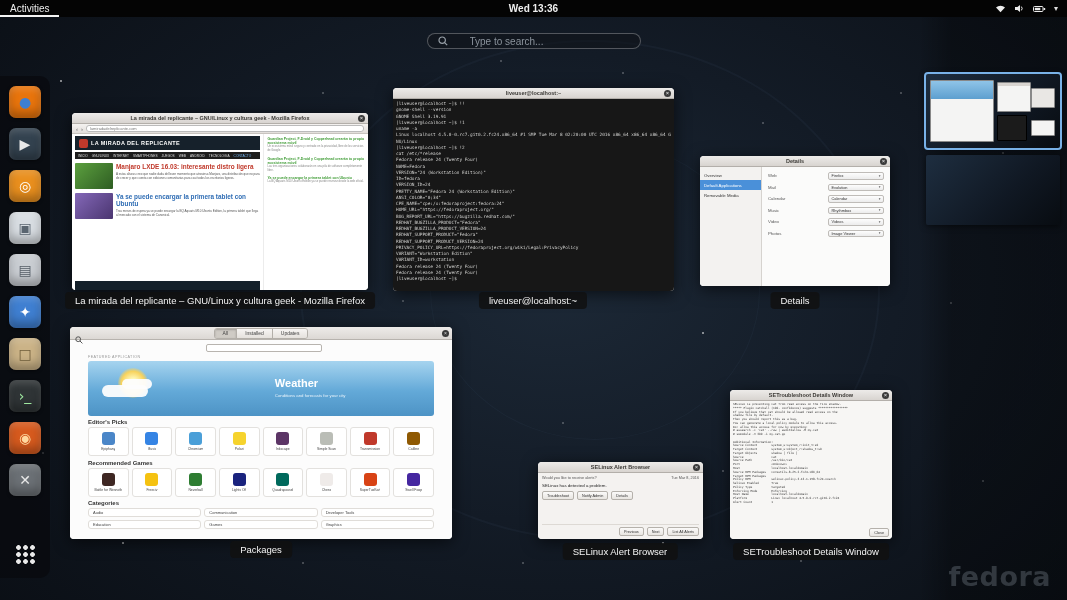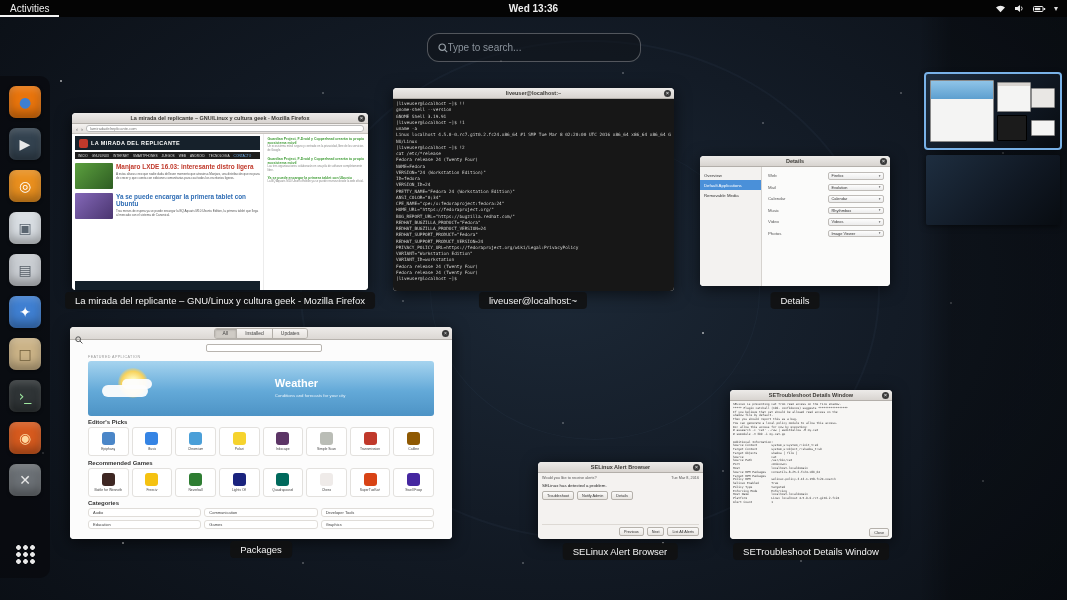--- a/index.html
+++ b/index.html
@@ -14,21 +14,21 @@
 
 
 .topbar{position:absolute;top:0;left:0;right:0;height:17px;background:#040404;display:flex;align-items:center;z-index:60;color:#ededed;font-size:10px}
 .activities{padding:0 10px;height:100%;display:flex;align-items:center;box-shadow:inset 0 -2px 0 #f4f4f4;cursor:pointer}
 .clock{position:absolute;left:50%;transform:translateX(-50%);font-weight:bold;font-size:10px}
 .status{margin-left:auto;display:flex;gap:8px;align-items:center;padding-right:9px}
 .status svg{display:block}
 .caret{color:#ddd;font-size:8px;line-height:1}
 
 
-.search{position:absolute;top:33px;left:50%;transform:translateX(-50%);width:214px;height:29px;border:1px solid rgba(255,255,255,.28);border-radius:12px;background:rgba(16,20,26,.55);display:flex;align-items:center;gap:0;padding:2px 10px;z-index:40}
+.search{position:absolute;top:33px;left:50%;transform:translateX(-50%);width:214px;height:16px;border:1px solid rgba(255,255,255,.28);border-radius:12px;background:rgba(16,20,26,.55);display:flex;align-items:center;gap:22px;padding:2px 10px;z-index:40}
 .search input{flex:1;background:transparent;border:none;outline:none;color:#98a0a8;font-size:10px;font-family:"Liberation Sans",sans-serif}
 .search input::placeholder{color:#8b939c}
 
 
 .dash{position:absolute;left:0;top:76px;width:50px;height:502px;background:rgba(8,10,13,.74);border-radius:0 10px 10px 0;display:flex;flex-direction:column;align-items:center;padding:10px 0 8px;gap:10px;z-index:30}
 .dash-item{width:32px;height:32px;border-radius:7px;display:flex;align-items:center;justify-content:center;flex:0 0 auto;cursor:pointer;box-shadow:inset 0 4px 6px rgba(255,255,255,.15),inset 0 -6px 10px rgba(0,0,0,.3),0 1px 3px rgba(0,0,0,.5)}
 .dash-item .glyph{font-size:14px;line-height:1;font-family:"DejaVu Sans",sans-serif}
 .dash-item.apps{margin-top:auto;box-shadow:none;background:transparent!important}
 .grid-dots{width:21px;height:21px;background-image:radial-gradient(circle,#e9e9e9 2.1px,transparent 2.5px);background-size:7px 7px;background-position:center}
 
@@ -592,13 +592,14 @@
       <div class="mini" style="left:71px;top:8px;width:34px;height:30px">
           <div class="bar"></div>
         </div>
       <div class="mini dark" style="left:71px;top:41px;width:30px;height:26px"></div>
       <div class="mini" style="left:105px;top:14px;width:24px;height:20px;background:#e9e7e4"></div>
       <div class="mini" style="left:105px;top:46px;width:24px;height:16px"></div>
     </div>
     <div class="ws-thumb ws2"></div>
   </div>
 
+  <div class="watermark">fedora</div>
 </div>
 
 </body></html>

